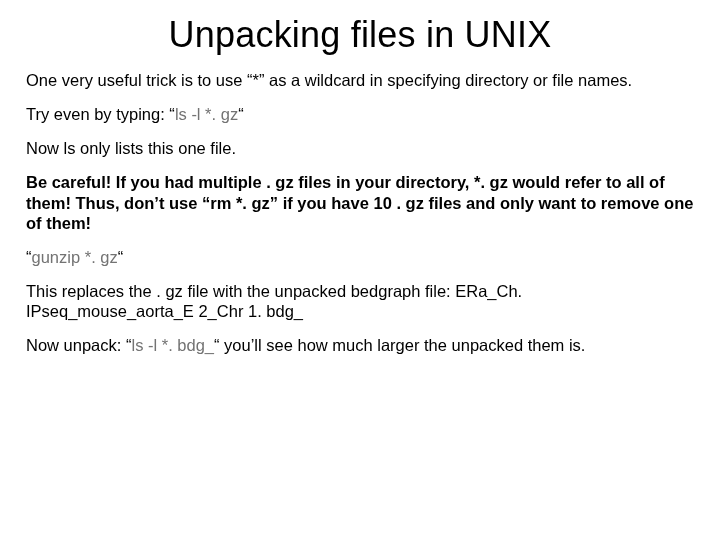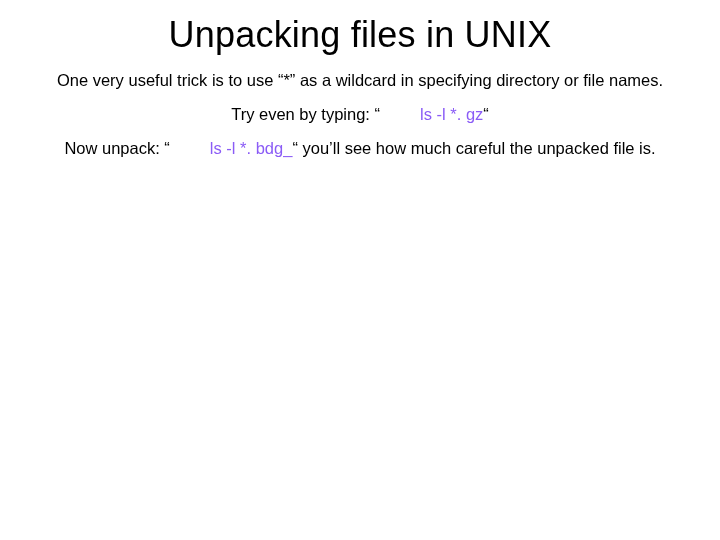--- a/index.html
+++ b/index.html
@@ -21,46 +21,50 @@
     text-align: center;
     font-size: 36px;
     font-weight: 400;
     margin: 4px 0 14px 0;
     letter-spacing: 0.2px;
   }
   p.para {
     font-size: 16.5px;
     line-height: 1.22;
     margin: 0 0 14px 0;
-    text-align: center;
   }
   .bold {
     font-weight: 700;
   }
   .red {
-    color: #8b5cf6;
-    margin-left: 40px;
+    color: #737373;
   }
 </style>
 </head>
 <body>
 
 <div class="slide">
 
   <h1 class="title">Unpacking files in UNIX</h1>
 
   <p class="para">One very useful trick is to use “*” as a wildcard in specifying directory or file names.</p>
 
 
   <p class="para">
     <span>Try even by typing: “</span><span class="red">ls -l *. gz</span><span>“</span>
   </p>
 
+  <p class="para">Now ls only lists this one file.</p>
 
-
-
+  <p class="para bold">Be careful! If you had multiple . gz files in your directory, *. gz would refer to all of them! Thus, don’t use “rm *. gz” if you have 10 . gz files and only want to remove one of them!</p>
 
 
   <p class="para">
-    <span>Now unpack: “</span><span class="red">ls -l *. bdg_</span><span>“ you’ll see how much careful the unpacked file is.</span>
+    <span>“</span><span class="red">gunzip *. gz</span><span>“</span>
+  </p>
+
+  <p class="para">This replaces the . gz file with the unpacked bedgraph file: ERa_Ch. IPseq_mouse_aorta_E 2_Chr 1. bdg_</p>
+
+  <p class="para">
+    <span>Now unpack: “</span><span class="red">ls -l *. bdg_</span><span>“ you’ll see how much larger the unpacked them is.</span>
   </p>
 
 </div>
 
 </body></html>

